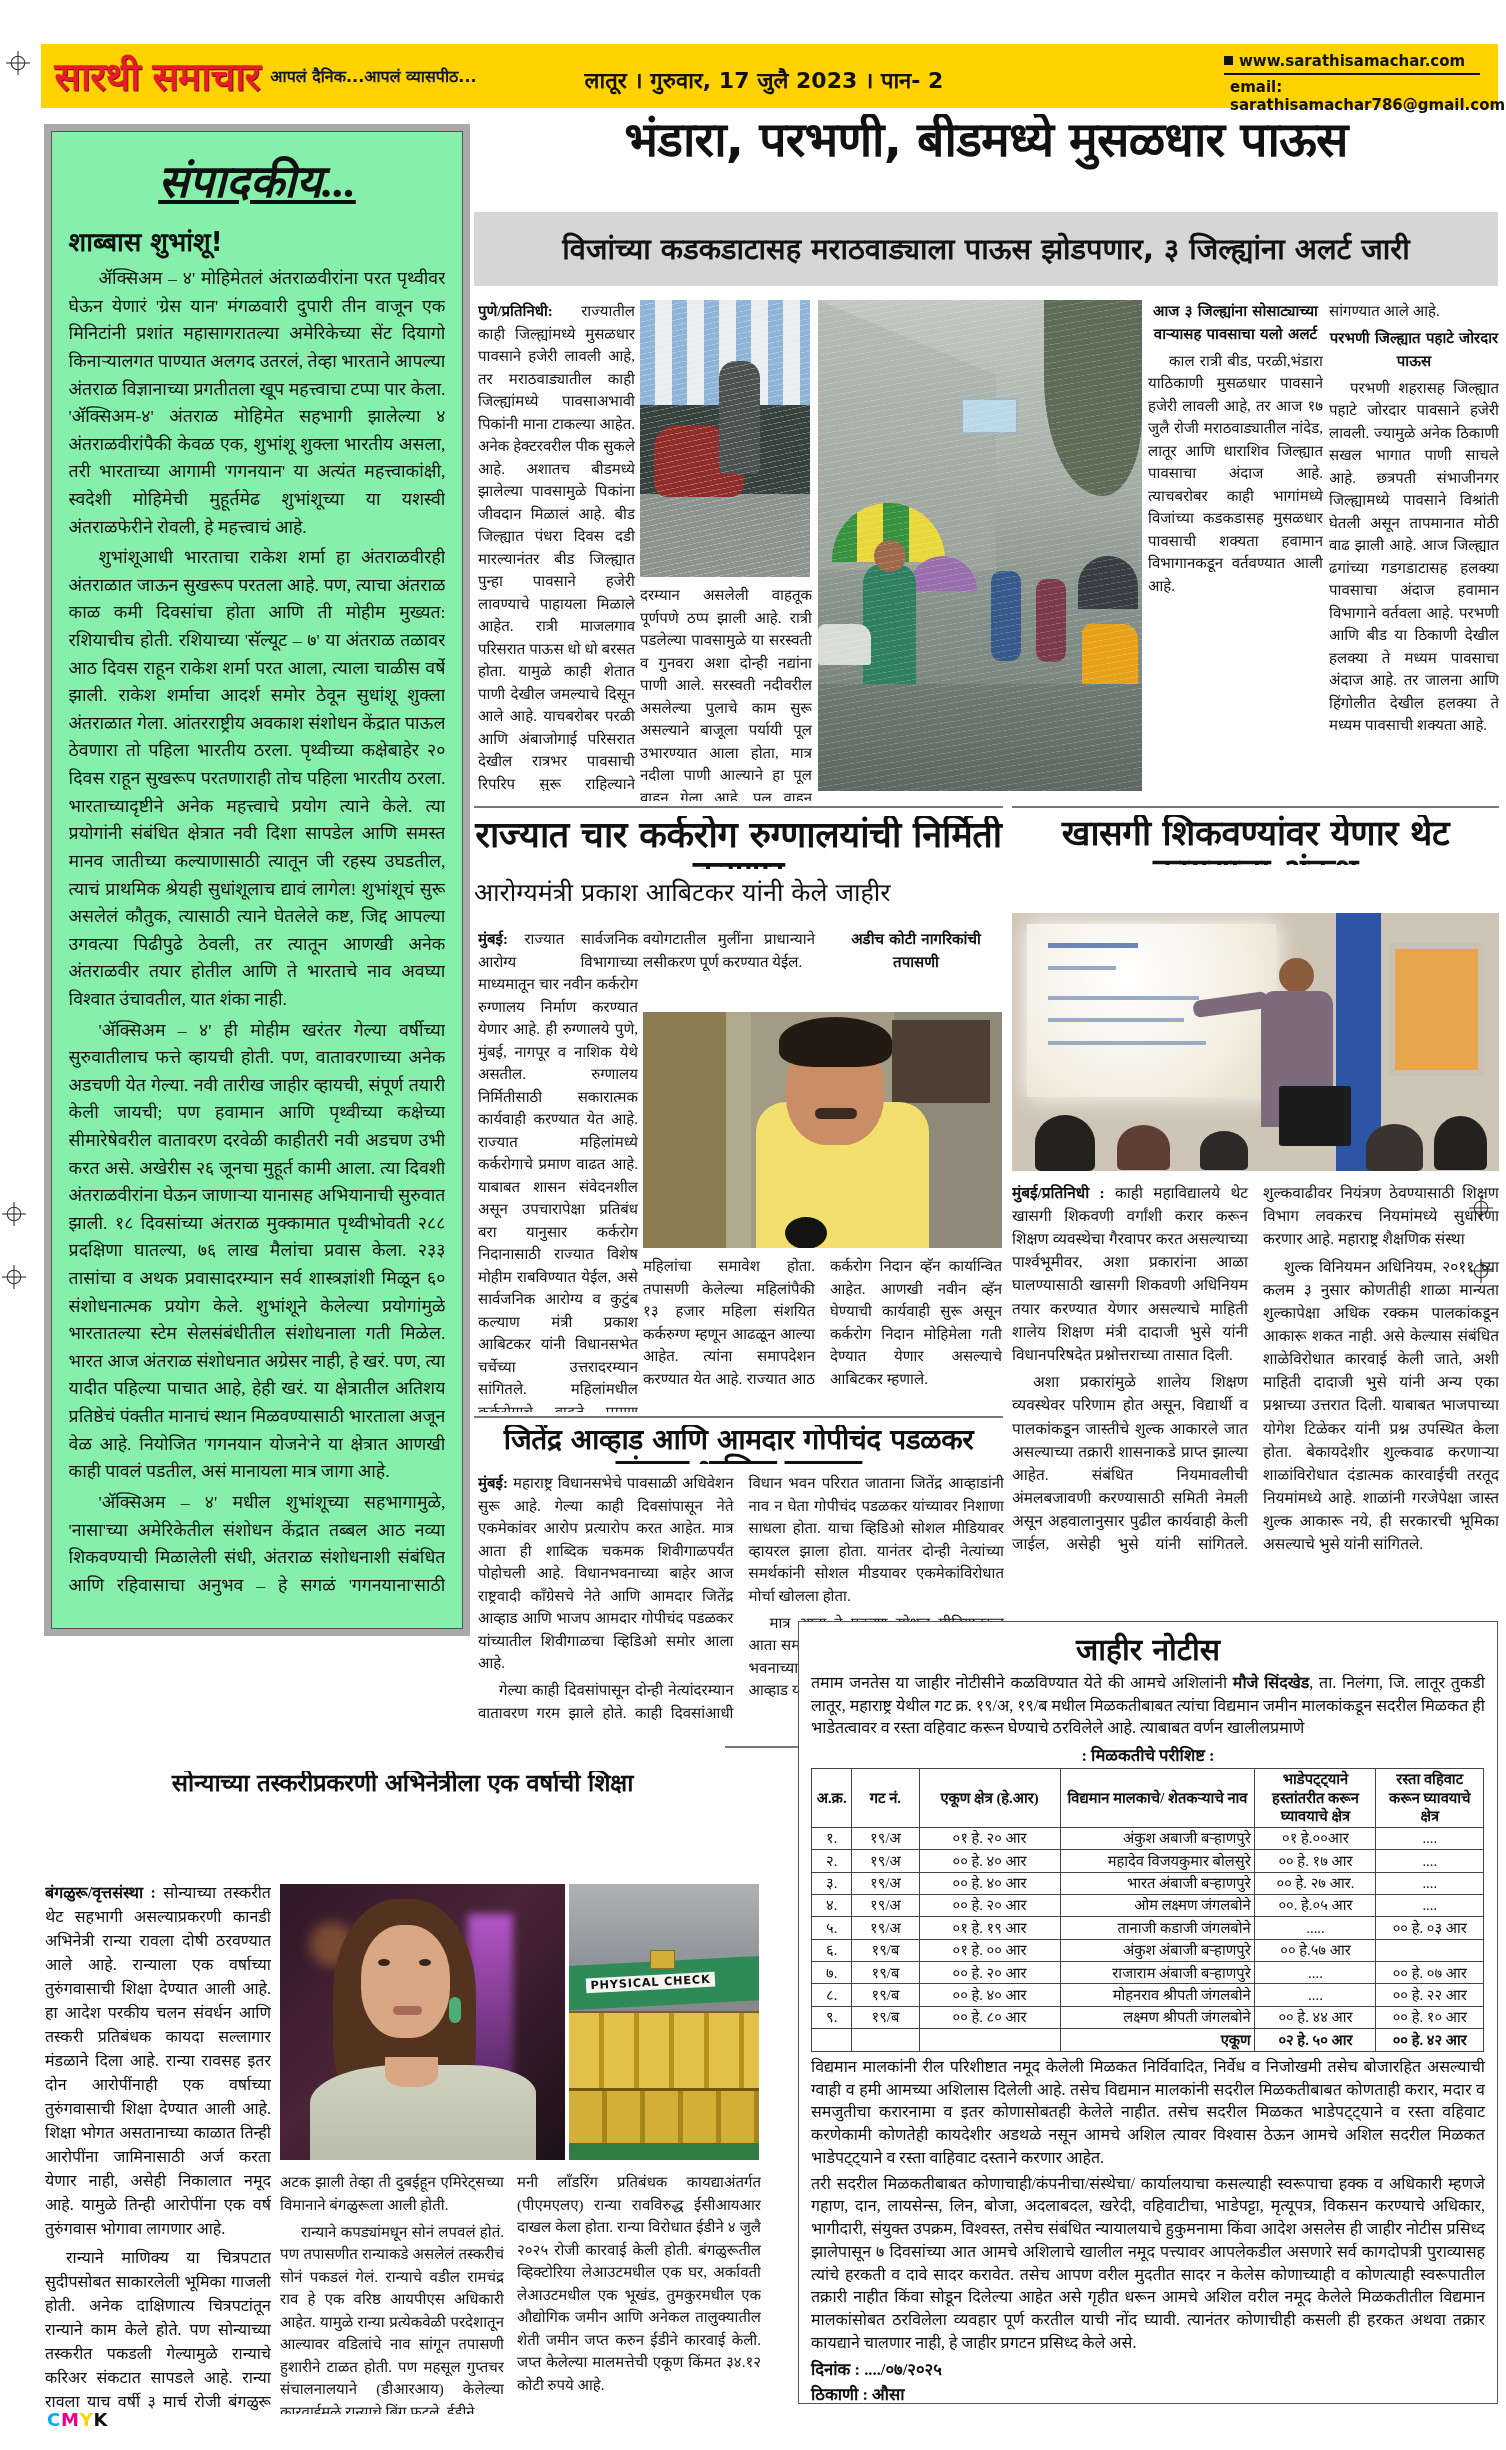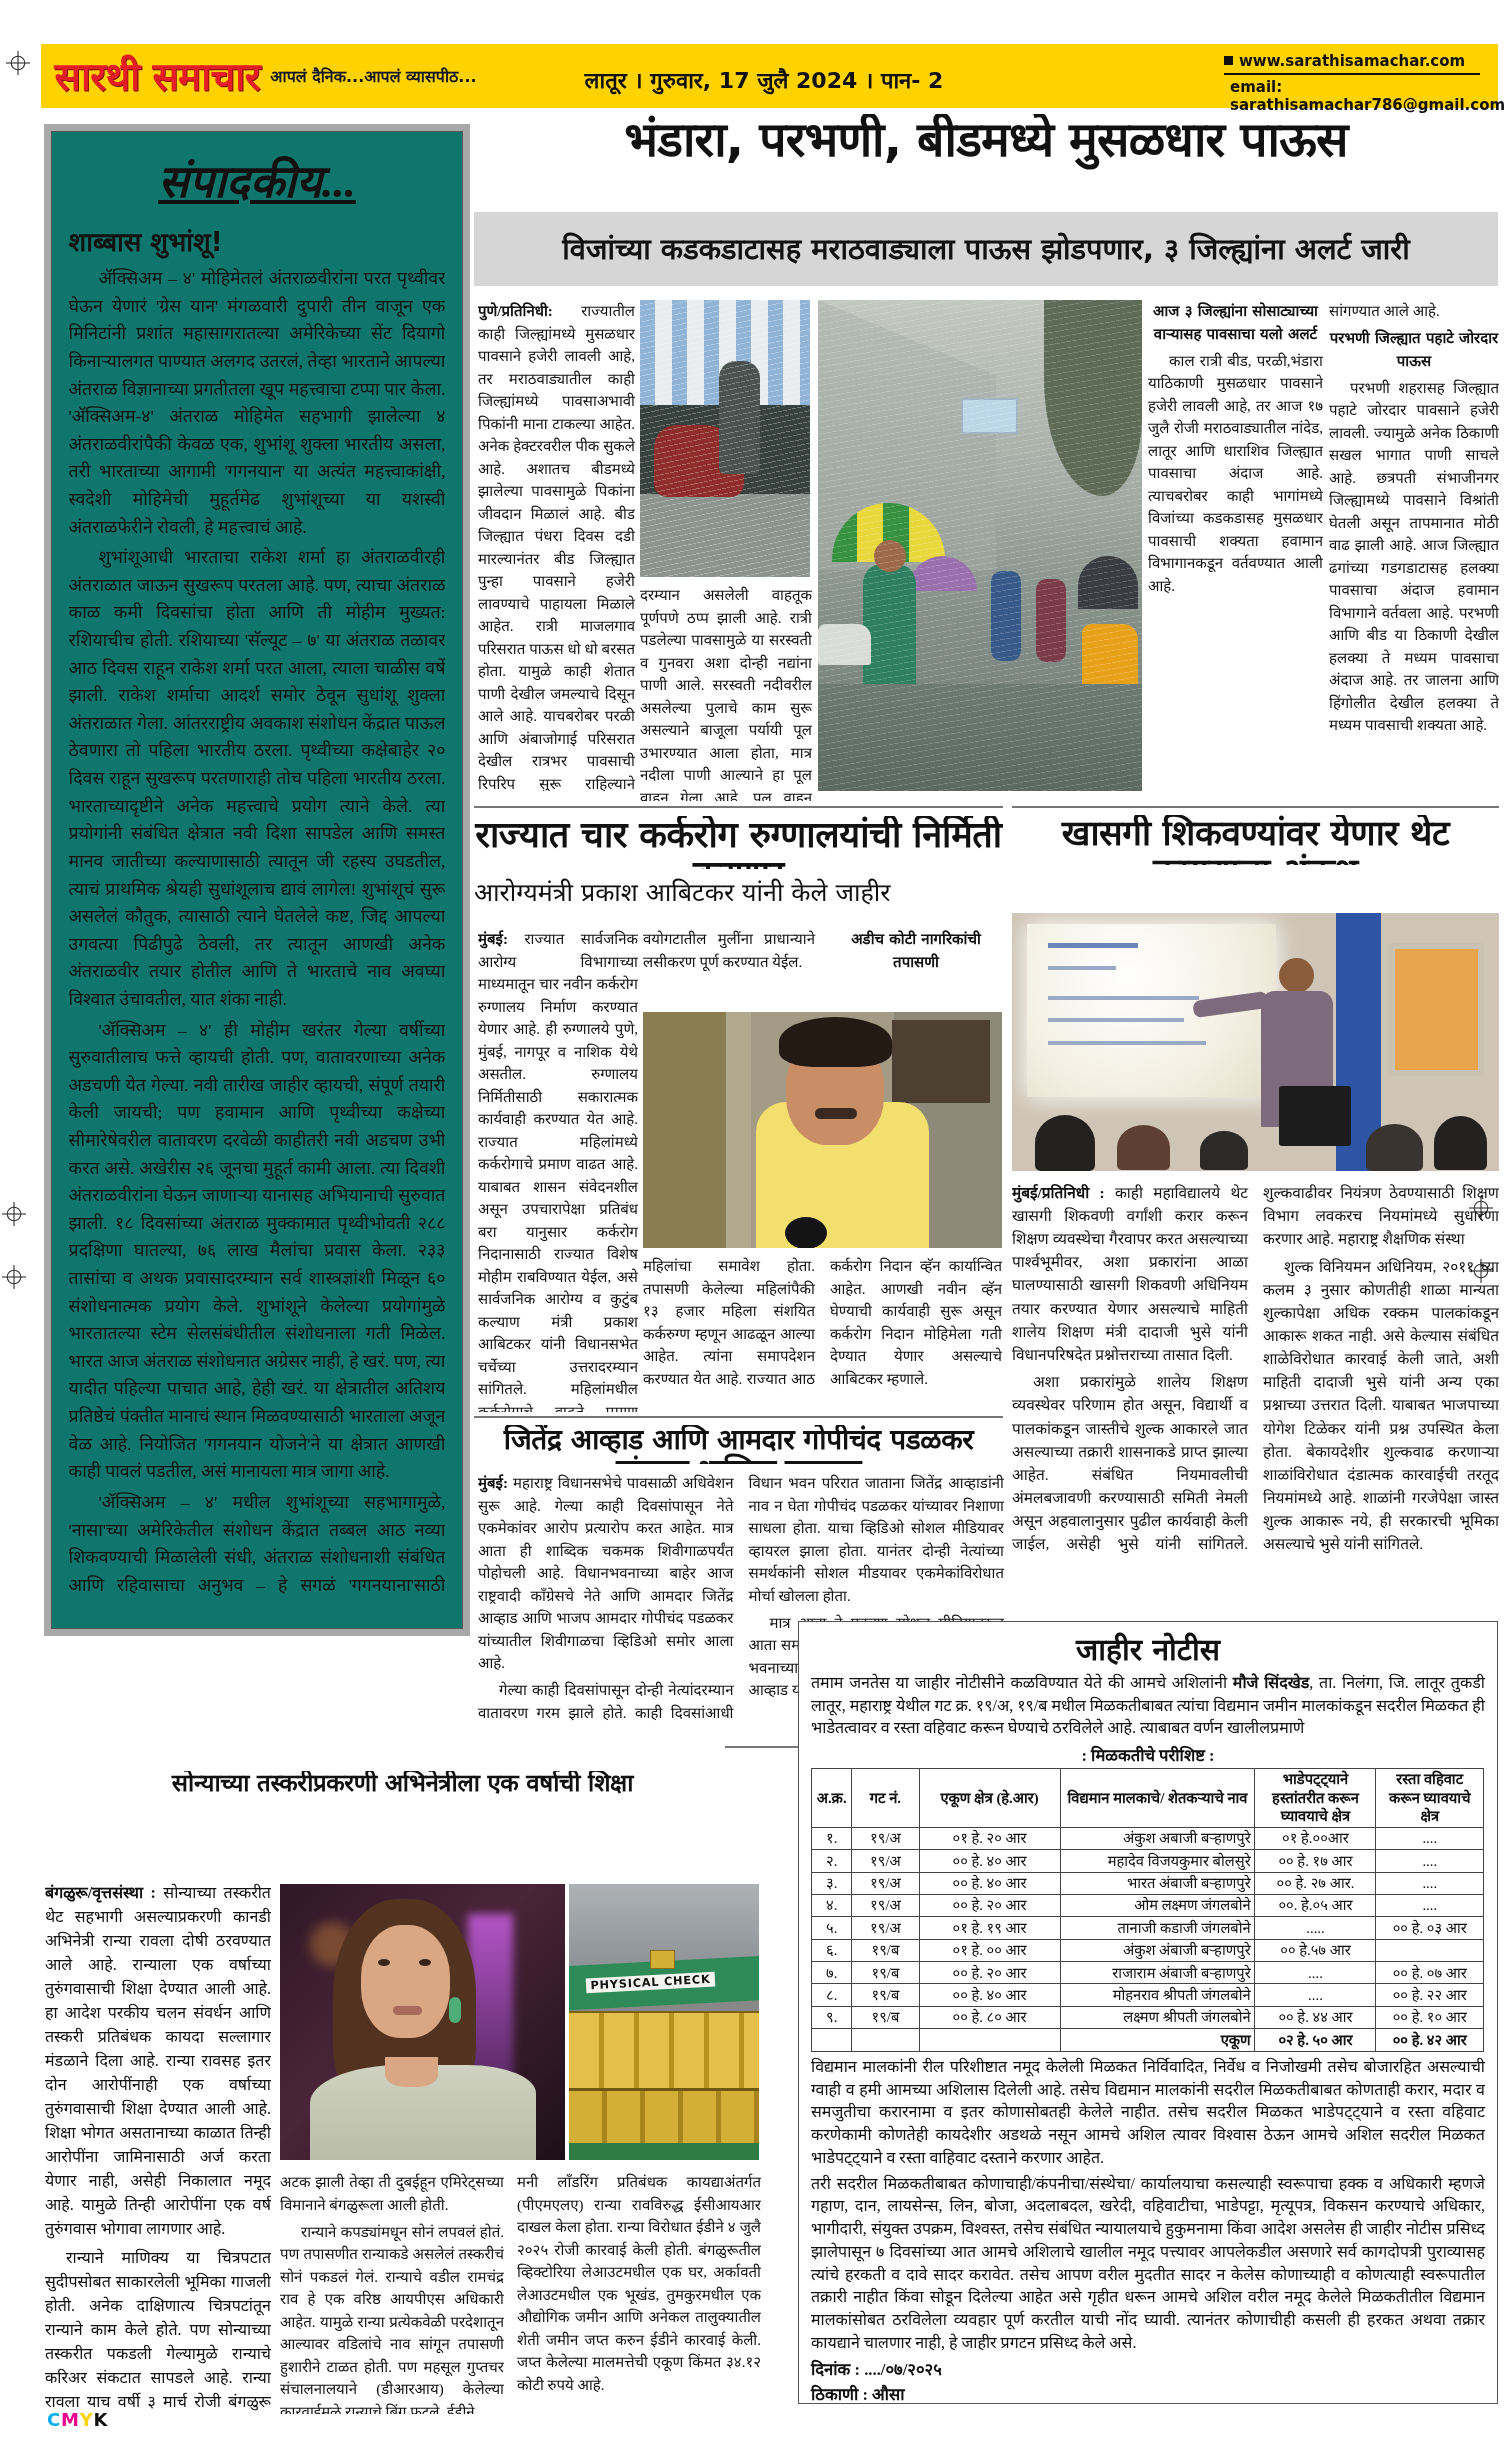--- a/index.html
+++ b/index.html
@@ -25,21 +25,21 @@
   .h2{font-family:"DejaVu Sans",sans-serif;font-weight:900;text-align:center;line-height:1.08;letter-spacing:-0.4px;}
   .h3{font-family:"DejaVu Sans",sans-serif;font-weight:normal;text-align:left;}
   
   .bt{font-size:15px;line-height:1.5;text-align:justify;}
   .bt p{margin:0 0 4.5px 0;text-indent:21px;}
   .bt .noind{text-indent:0;}
   .lead-in{font-weight:bold;}
   .colsub{font-weight:bold;text-align:center;text-indent:0 !important;font-family:"DejaVu Sans",sans-serif;font-size:15px;}
   .twocol{column-count:2;column-gap:15px;}
   
-  .edbox{border:7.5px solid #a9a9a9;background:#0f766e;}
+  .edbox{border:7.5px solid #a9a9a9;background:#86efac;}
   .edinner{border:1.5px solid #555;height:100%;box-sizing:border-box;padding:12px 16.6px;overflow:hidden;}
   .edtitle{font-style:italic;font-weight:bold;font-size:45px;text-align:center;
            text-decoration:underline;margin:4.5px 0 13.6px 0;}
   .edhead{font-family:"DejaVu Sans",sans-serif;font-weight:bold;font-size:26px;margin:0 0 6px 0;}
   .edbody{font-size:17.7px;line-height:1.56;text-align:justify;}
   .edbody p{margin:0 0 3px 0;text-indent:30px;}
   .rule{position:absolute;height:1.5px;background:#777;}
   
   .notice{border:1.5px solid #555;box-sizing:border-box;background:#fff;}
   .ntitle{font-family:"DejaVu Sans",sans-serif;font-weight:900;font-size:30px;text-align:center;margin:6px 0 3px 0;}
@@ -111,21 +111,21 @@
       <svg width="24" height="24" viewBox="0 0 32 32">
         <line x1="16" y1="0" x2="16" y2="32" stroke="#333" stroke-width="1.5"></line>
         <line x1="0" y1="16" x2="32" y2="16" stroke="#333" stroke-width="1.5"></line>
         <circle cx="16" cy="16" r="9" fill="none" stroke="#333" stroke-width="1.5"></circle>
       </svg>
     </div>
 
   <div class="abs mast" style="left:41px;top:44px;width:1457px;height:64px;padding:0 13.6px;box-sizing:border-box;">
     <div class="mast-title">सारथी समाचार</div>
     <div class="mast-tag">आपलं दैनिक...आपलं व्यासपीठ...</div>
-    <div class="mast-date abs" style="left:467px;top:19.6px;width:512px;text-align:center;">लातूर । गुरुवार, 17 जुलै 2024 । पान- 2</div>
+    <div class="mast-date abs" style="left:467px;top:19.6px;width:512px;text-align:center;">लातूर । गुरुवार, 17 जुलै 2023 । पान- 2</div>
     <div class="mast-right abs" style="right:18px;top:4.5px;width:256px;">
       <div class="row">
           <span class="sq"></span>
           <span>www.sarathisamachar.com</span>
         </div>
       <div class="sep"></div>
       <div class="row">
           <span class="sq"></span>
           <span>email: sarathisamachar786@gmail.com</span>
         </div>

